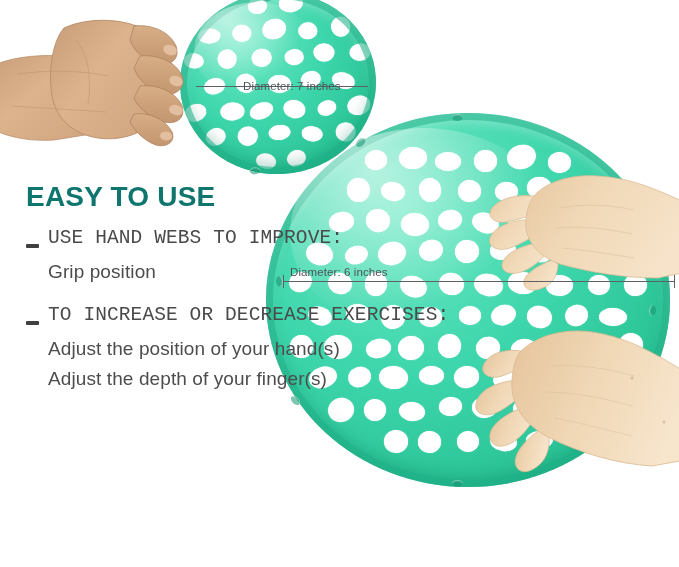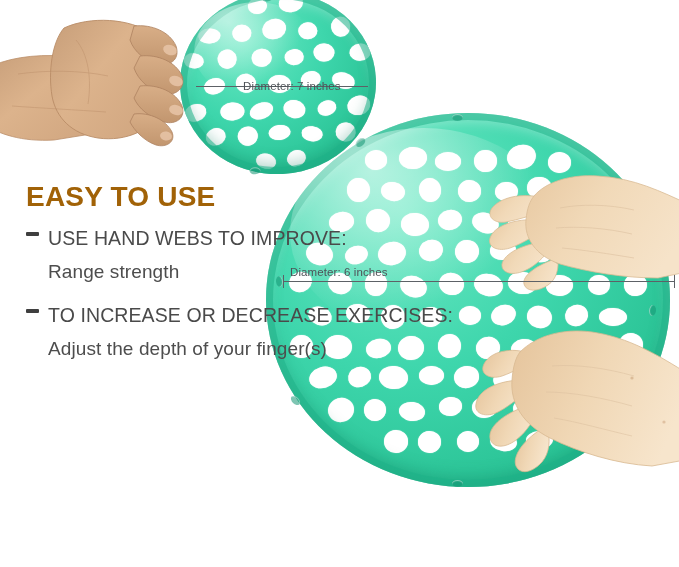--- a/index.html
+++ b/index.html
@@ -131,29 +131,30 @@
   
   #copy {
     position: absolute;
     left: 26px;
     top: 182px;
     width: 470px;
   }
   #heading {
     font-size: 28px;
     font-weight: bold;
-    color: #a16207;
+    color: #0f766e;
     letter-spacing: 0.2px;
     margin: 0 0 14px 0;
     line-height: 1.05;
   }
   .bullet-row {
     display: flex;
-    align-items: center;
+    align-items: flex-end;
     margin-bottom: 4px;
+    font-family: Liberation Mono, monospace;
   }
   .dash {
     flex: 0 0 auto;
     width: 13px;
     height: 4px;
     background: #3f3f3f;
     border-radius: 1px;
     margin-right: 9px;
     position: relative;
     top: -5px;
@@ -420,27 +421,28 @@
   </div>
   <div class="measure-label" id="label-large">Diameter: 6 inches</div>
 
   <div id="copy">
     <div id="heading">EASY TO USE</div>
 
     <div class="bullet-row">
       <span class="dash"></span>
       <span class="bullet-text">USE HAND WEBS TO IMPROVE:</span>
     </div>
-    <div class="sub-item">Range strength</div>
+    <div class="sub-item">Grip position</div>
 
     <div class="group-gap"></div>
 
 
     <div class="group-gap"></div>
 
     <div class="bullet-row">
       <span class="dash"></span>
       <span class="bullet-text">TO INCREASE OR DECREASE EXERCISES:</span>
     </div>
+    <div class="sub-item">Adjust the position of your hand(s)</div>
     <div class="sub-item">Adjust the depth of your finger(s)</div>
   </div>
 
 </div>
 
 </body></html>

